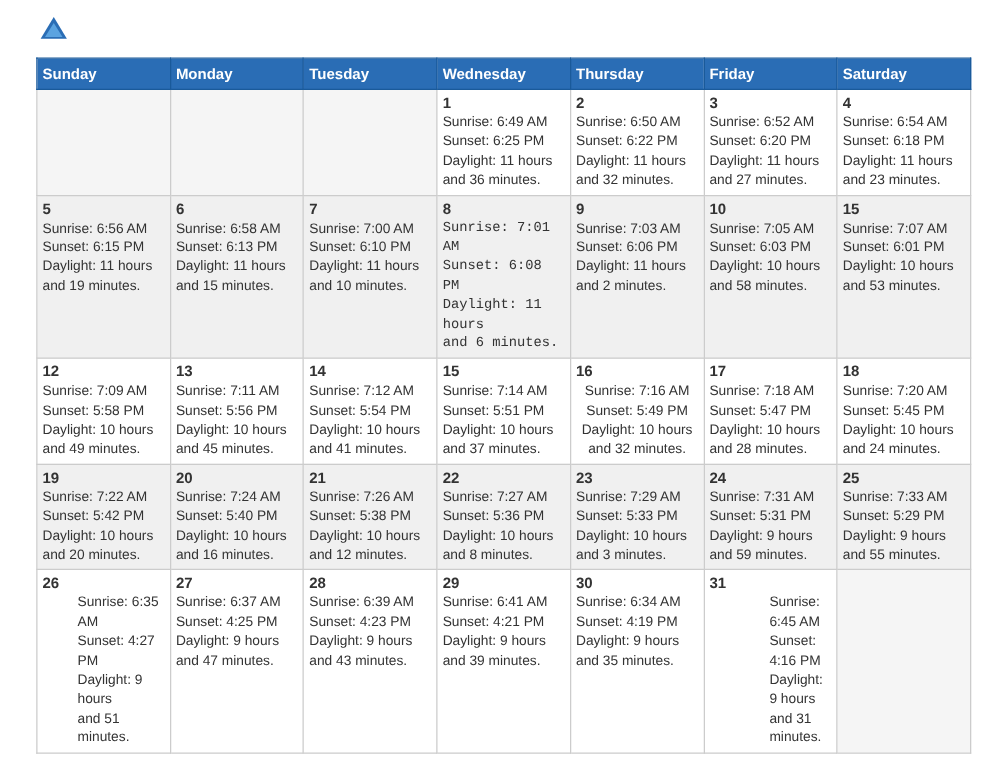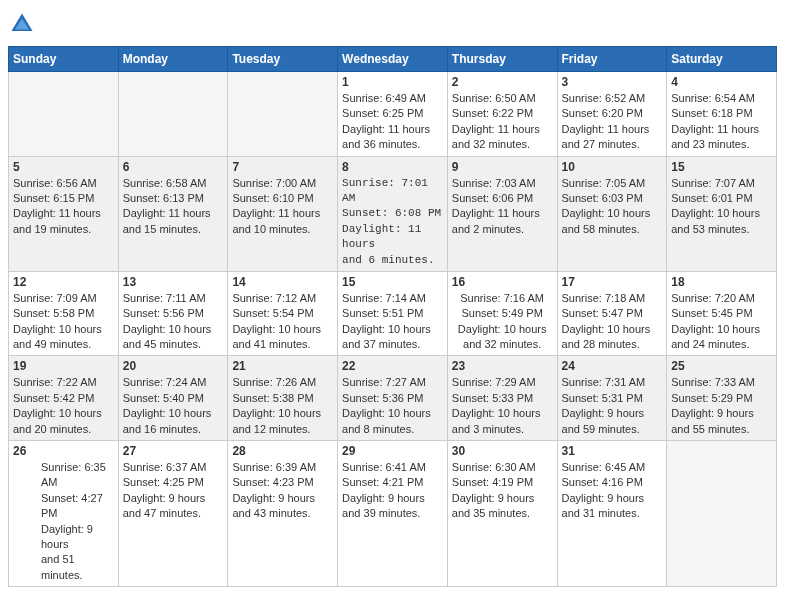--- a/index.html
+++ b/index.html
@@ -7,21 +7,21 @@
       font-family: Arial, sans-serif;
       background: #fff;
       width: 792px;
       height: 612px;
       overflow: hidden;
     }
     .page {
       width: 792px;
       height: 464px;
       background: #fff;
-      padding: 10px 15px 10px 8px;
+      padding: 10px 15px 10px 29px;
     }
     .header {
       display: flex;
       justify-content: space-between;
       align-items: flex-start;
       margin-bottom: 8px;
     }
     .logo {
       display: flex;
       align-items: center;
@@ -334,28 +334,28 @@
           </td>
           <td>
             <span class="day-number">29</span>
             <div class="day-info" style="white-space: pre-line;">Sunrise: 6:41 AM
 Sunset: 4:21 PM
 Daylight: 9 hours
 and 39 minutes.</div>
           </td>
           <td>
             <span class="day-number">30</span>
-            <div class="day-info" style="white-space: pre-line;">Sunrise: 6:30 AM
+            <div class="day-info" style="white-space: pre-line;">Sunrise: 6:34 AM
 Sunset: 4:19 PM
 Daylight: 9 hours
 and 35 minutes.</div>
           </td>
           <td>
             <span class="day-number">31</span>
-            <div class="day-info" style="white-space: pre-line;">Sunrise: 6:45 AM
+            <div class="day-info" style="white-space: pre-line; margin-left: 48px;">Sunrise: 6:45 AM
 Sunset: 4:16 PM
 Daylight: 9 hours
 and 31 minutes.</div>
           </td>
           <td class="empty"></td>
         </tr>
       </tbody>
   </table>
 </div>
 

